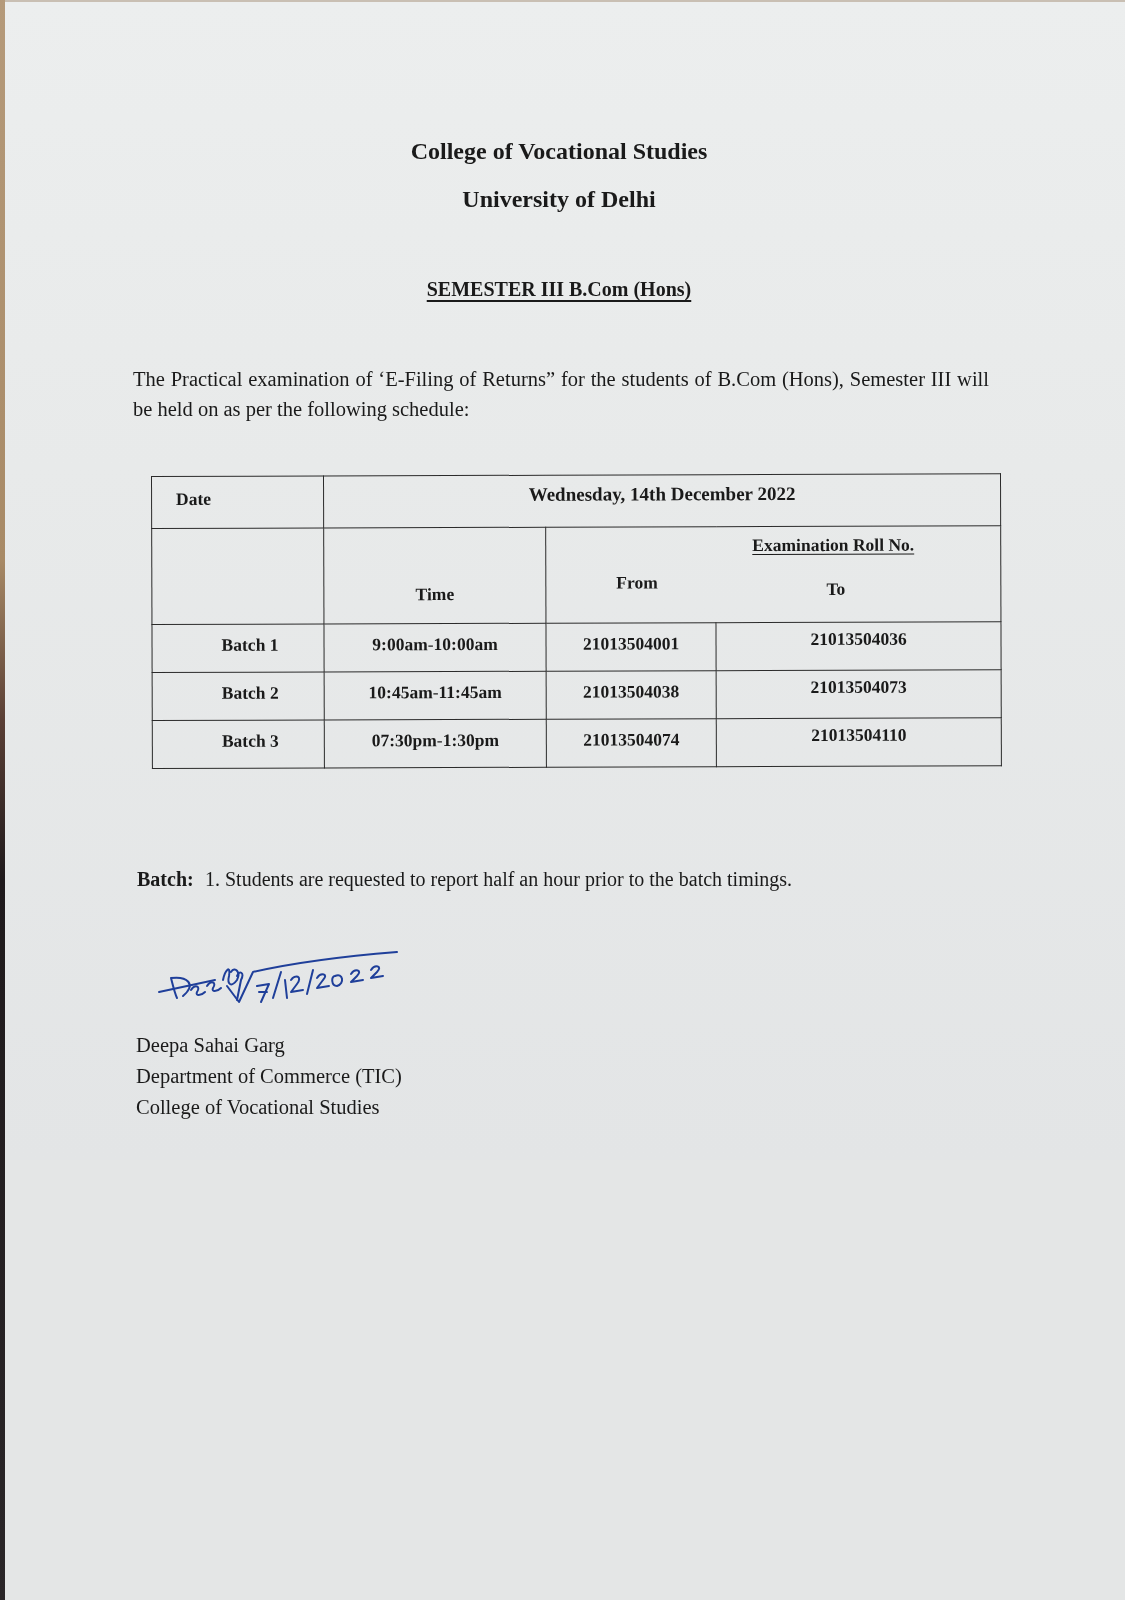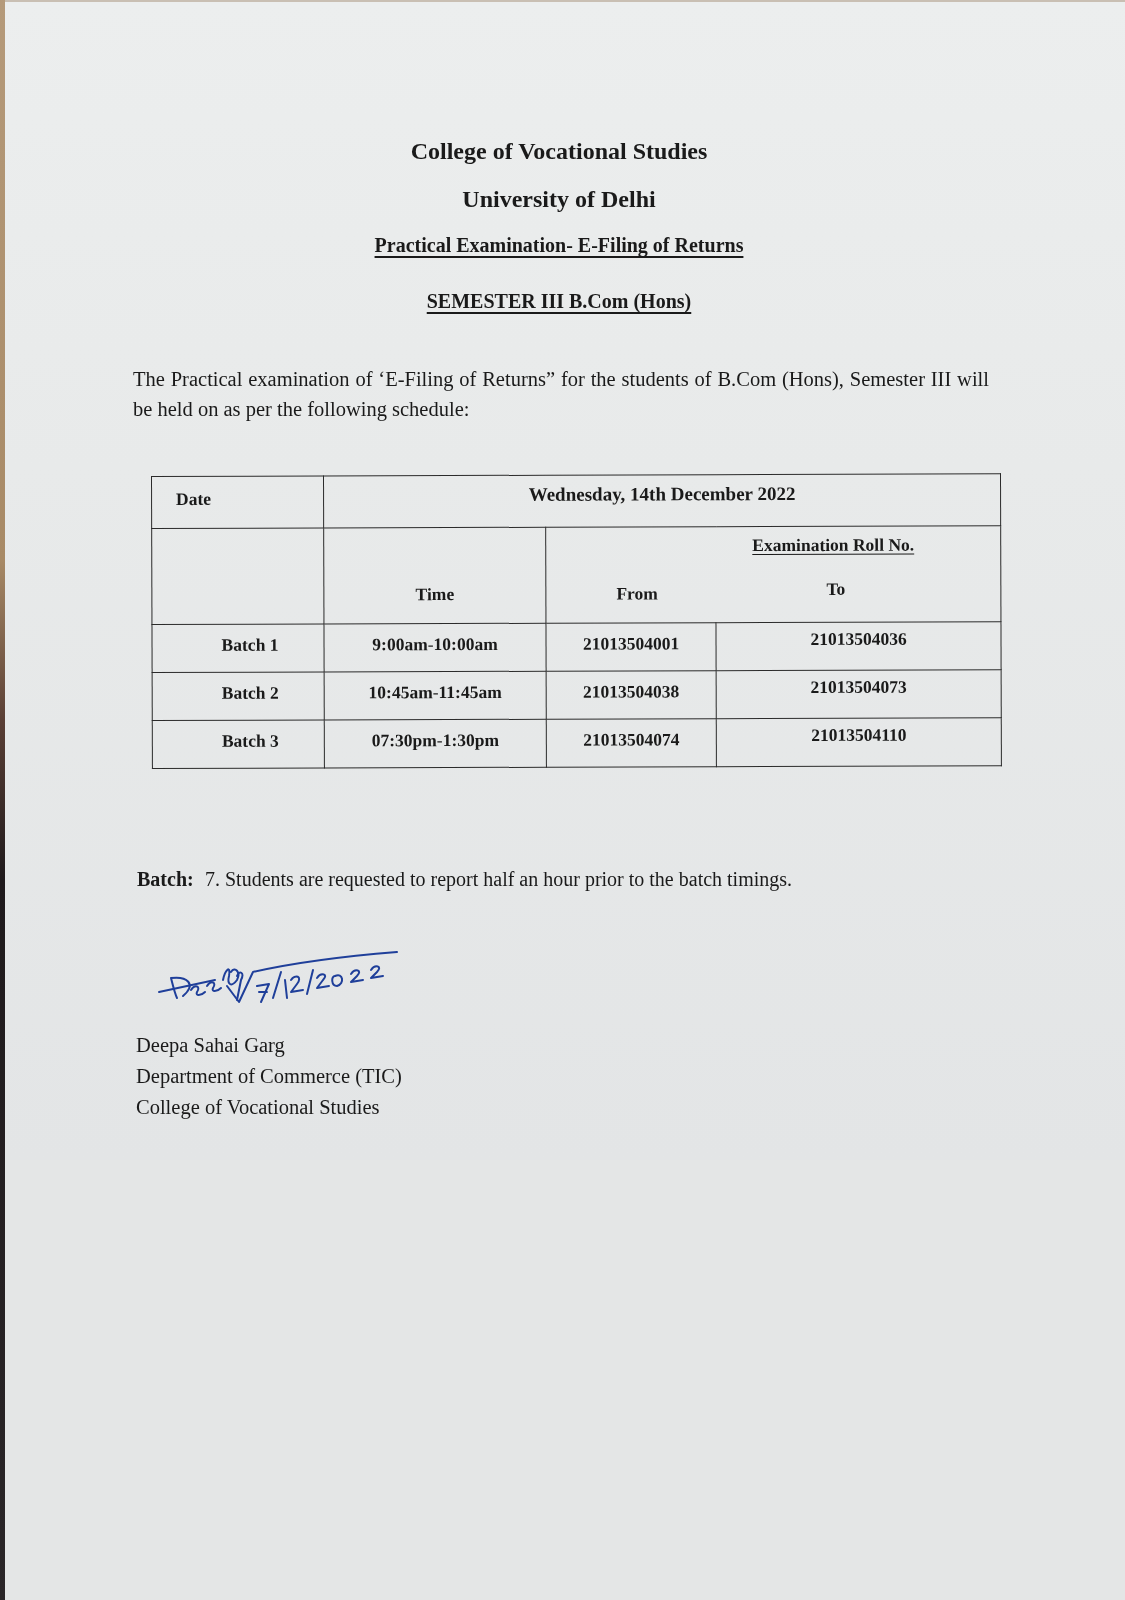--- a/index.html
+++ b/index.html
@@ -38,21 +38,21 @@
       position: absolute;
       left: 0;
       width: 1108px;
       text-align: center;
       font-weight: bold;
       color: #1a1a1a;
     }
     .hdr.college { top: 136px; font-size: 24px; }
     .hdr.univ { top: 184px; font-size: 24px; }
     .hdr.exam { top: 232px; font-size: 20px; text-decoration: underline; text-underline-offset: 4px; }
-    .hdr.sem { top: 288px; font-size: 20px; text-decoration: underline; text-underline-offset: 4px; }
+    .hdr.sem { top: 276px; font-size: 20px; text-decoration: underline; text-underline-offset: 4px; }
 
     .intro {
       position: absolute;
       left: 128px;
       top: 362px;
       width: 856px;
       font-size: 20.5px;
       line-height: 30px;
       text-align: justify;
       text-align-last: left;
@@ -80,21 +80,21 @@
     .sched .time-hdr { width: 222px; text-align: center; padding-top: 56px; }
     .sched .roll-hdr { position: relative; }
     .sched .roll-title {
       position: absolute;
       left: 0; right: 0; top: 8px;
       text-align: center;
       padding-left: 120px;
       text-decoration: underline;
       text-underline-offset: 3px;
     }
-    .sched .from-hdr, .sched .to-hdr { position: absolute; top: 56px; }
+    .sched .from-hdr, .sched .to-hdr { position: absolute; top: 45px; }
     .sched .from-hdr { left: 70px; }
     .sched .to-hdr { left: 280px; top: 52px; }
 
     .sched .batch-row td { height: 48px; box-sizing: border-box; padding-top: 10px; }
     .sched .batch-name { padding-left: 24px; text-align: center; }
     .sched .batch-time { text-align: center; }
     .sched .roll-from { text-align: center; width: 170px; }
     .sched .roll-to { text-align: center; padding-top: 6px !important; }
 
     .note {
@@ -126,21 +126,20 @@
 </head>
 <body>
 
 <div class="top-edge"></div>
 <div class="left-edge"></div>
 
 <div class="paper">
 
   <div class="hdr college">College of Vocational Studies</div>
   <div class="hdr univ">University of Delhi</div>
-  <div class="hdr exam">Practical Examination- E-Filing of Returns</div>
   <div class="hdr sem">SEMESTER III  B.Com (Hons)</div>
 
   <p class="intro" style="margin:0">The Practical examination of ‘E-Filing of Returns” for the students of B.Com (Hons), Semester III will be held on as per the following schedule:</p>
 
   <table class="sched">
     <tbody>
         <tr>
       <td class="date-label">Date</td>
       <td class="date-value" colspan="3">Wednesday, 14th December 2022</td>
     </tr>
@@ -169,21 +168,21 @@
       <td class="batch-name">Batch 3</td>
       <td class="batch-time">07:30pm-1:30pm</td>
       <td class="roll-from">21013504074</td>
       <td class="roll-to">21013504110</td>
     </tr>
   </tbody>
     </table>
 
   <div class="note">
     <div>
-      <span class="lbl">Batch:</span><span>7. Students are requested to report half an hour prior to the batch timings.</span>
+      <span class="lbl">Batch:</span><span>1. Students are requested to report half an hour prior to the batch timings.</span>
     </div>
   </div>
 
   <svg class="signature" viewBox="0 0 280 64">
     <g fill="none" stroke="#1f3f9a" stroke-width="2" stroke-linecap="round" stroke-linejoin="round">
 
       <path d="M2 42 C 20 38, 40 34, 58 30"></path>
       <path d="M14 28 C 16 36, 18 44, 20 48 M14 28 C 30 26, 40 34, 26 46"></path>
       <path d="M34 40 C 38 34, 44 36, 40 42 C 38 46, 44 46, 48 42"></path>
       <path d="M50 36 C 54 30, 60 32, 56 38 C 54 42, 60 42, 64 38"></path>

